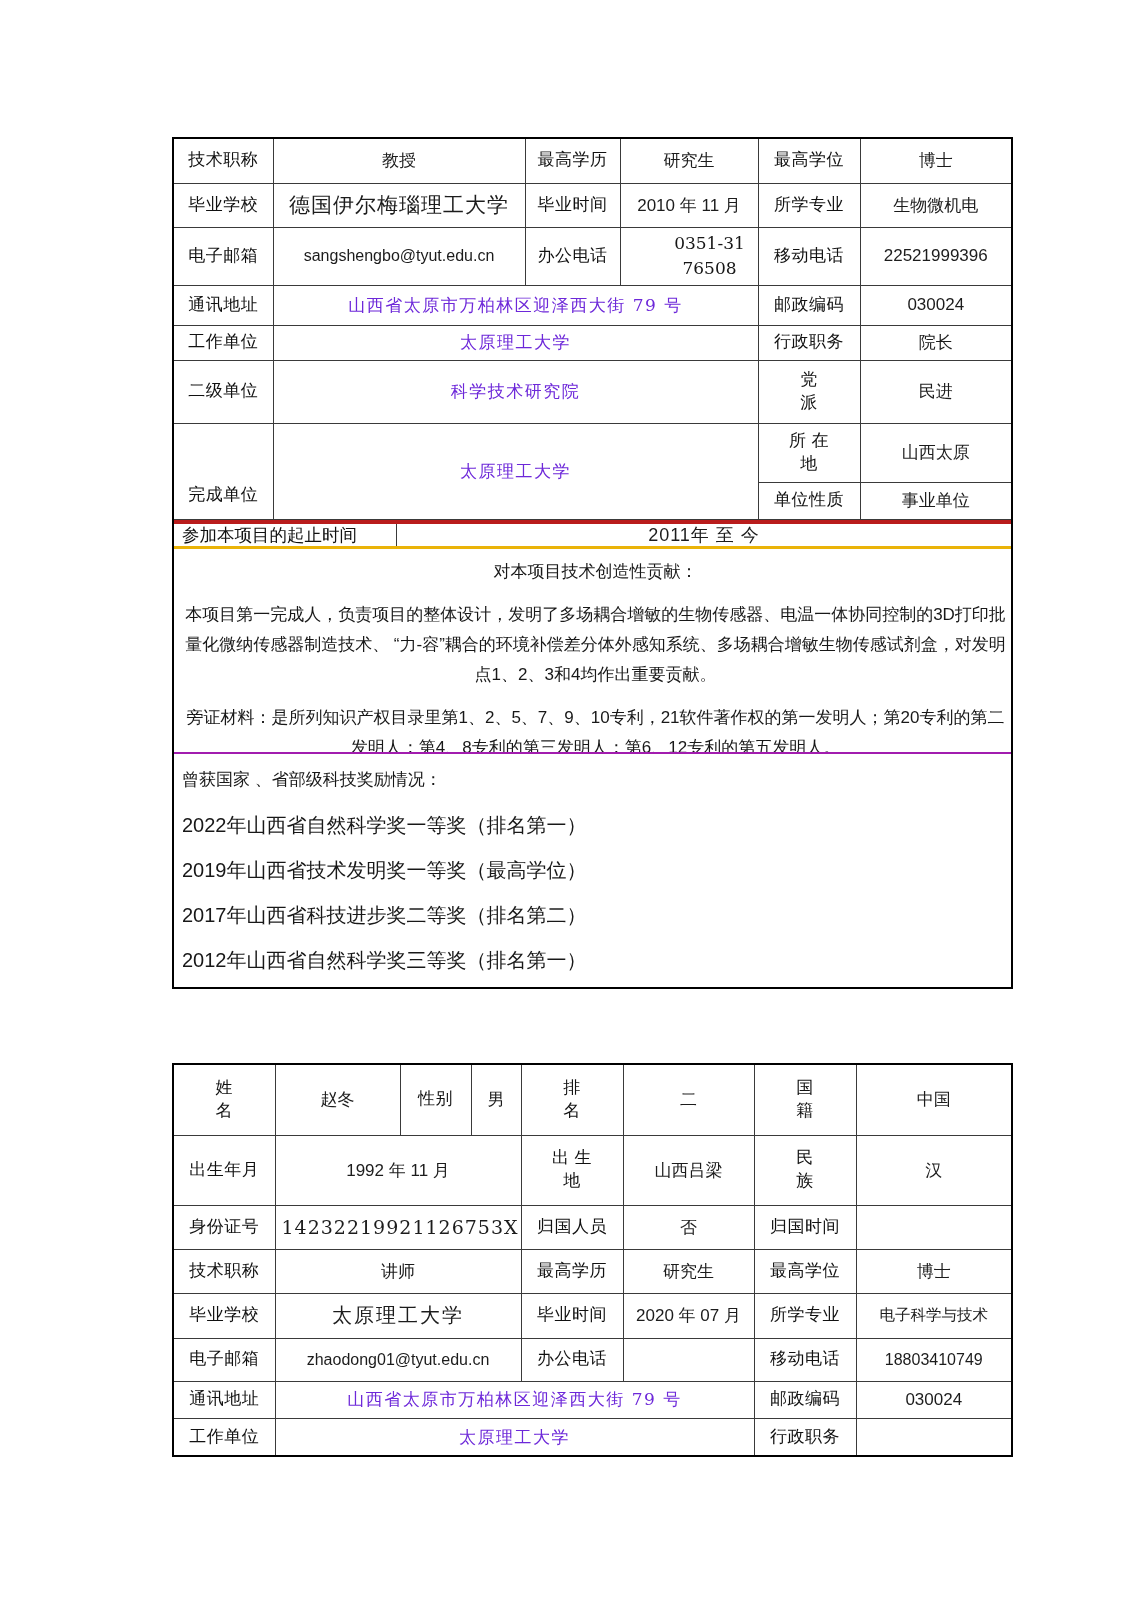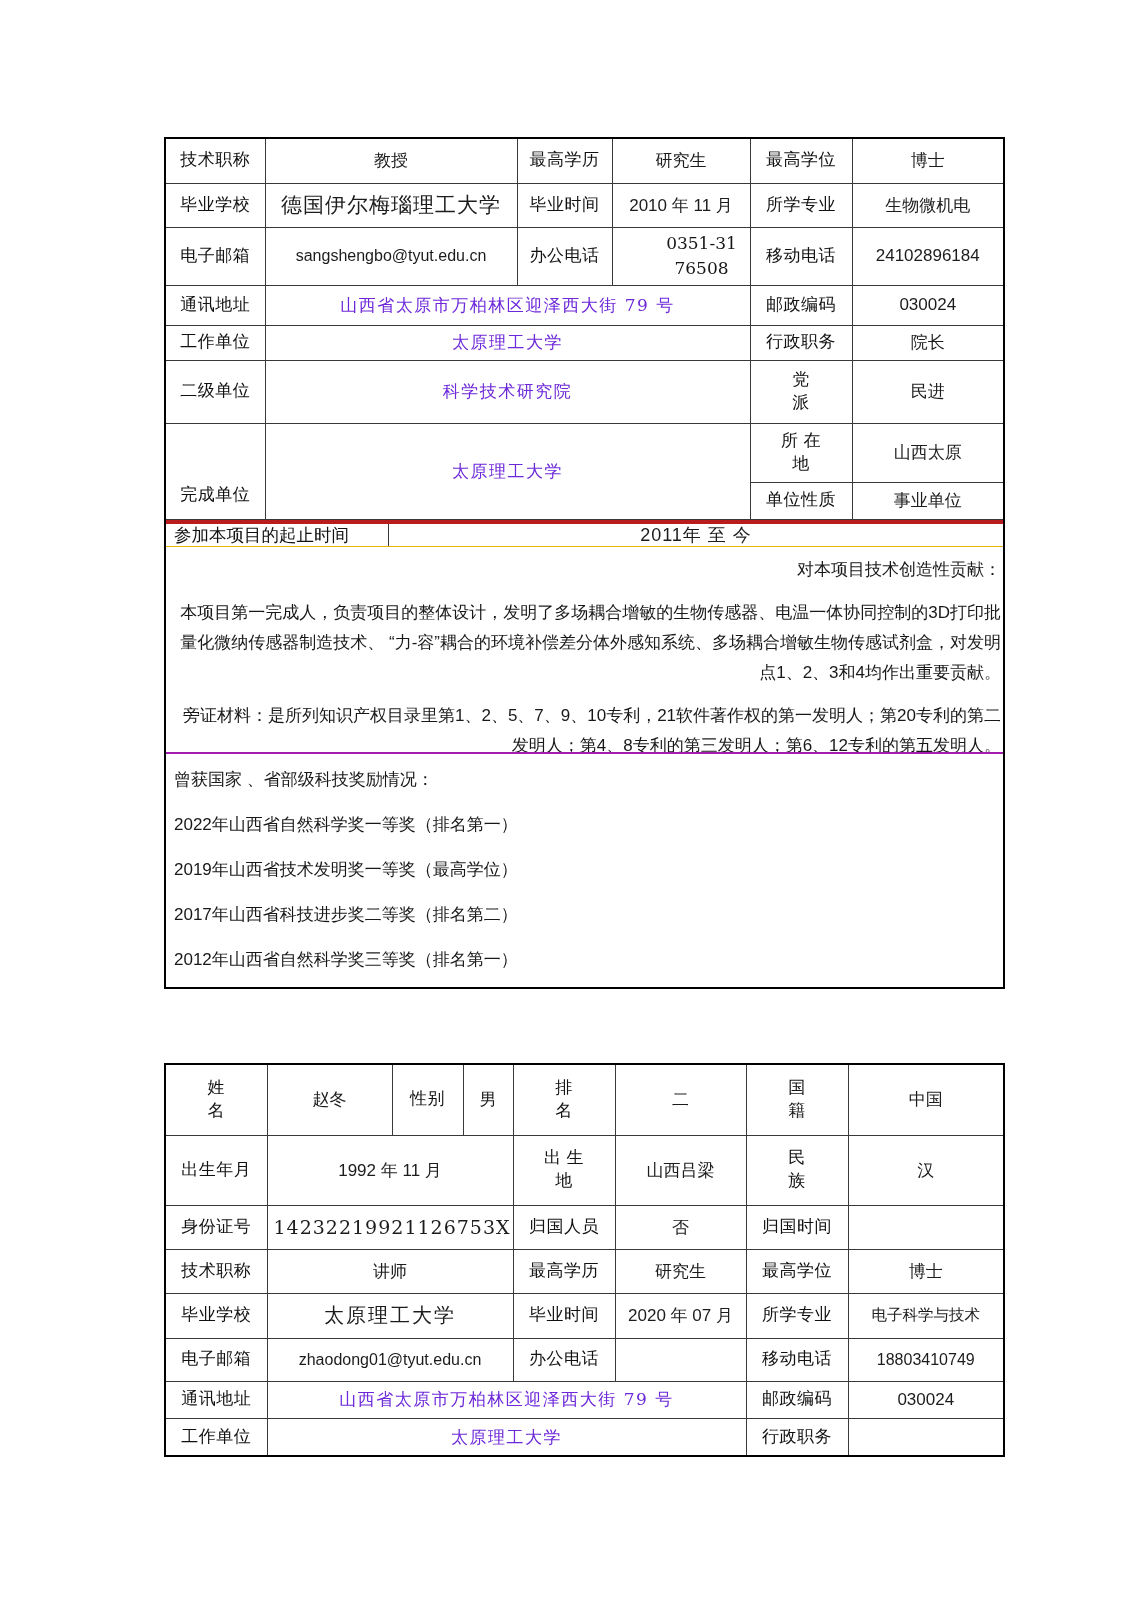--- a/index.html
+++ b/index.html
@@ -1,17 +1,17 @@
 <!DOCTYPE html>
 <html><head>
 <meta charset="utf-8">
 <style>
   html,body{margin:0;padding:0;background:#ffffff;}
   body{width:1131px;height:1600px;position:relative;font-family:"Liberation Sans",sans-serif;color:#161616;}
-  .twrap{position:absolute;left:164px;width:841px;border:2px solid #000;box-sizing:border-box;background:#fff;overflow:hidden;}
+  .twrap{position:absolute;left:172px;width:841px;border:2px solid #000;box-sizing:border-box;background:#fff;overflow:hidden;}
   #t1wrap{top:137px;height:852px;}
   #t2wrap{top:1063px;height:394px;}
   table{border-collapse:collapse;table-layout:fixed;width:100%;}
   td{border:1px solid #3a3a3a;text-align:center;vertical-align:middle;padding:2px 6px;overflow:hidden;}
   table tr:first-child td{border-top:none;}
   table td:first-child{border-left:none;}
   table td:last-child{border-right:none;}
   .lbl{font-family:"Liberation Sans",sans-serif;font-size:17px;font-weight:500;letter-spacing:.5px;white-space:pre-line;line-height:1.35;color:#111;}
   .vser{font-family:"DejaVu Serif","Liberation Serif",serif;font-size:17px;color:#1c1c1c;}
   .vser-sp{font-family:"DejaVu Serif","Liberation Serif",serif;font-size:17px;letter-spacing:1.5px;color:#6d28d9;}
@@ -19,26 +19,26 @@
   .vser-lg2{font-family:"DejaVu Serif","Liberation Serif",serif;font-size:20px;letter-spacing:2px;color:#1c1c1c;}
   .vsans{font-family:"Liberation Sans",sans-serif;font-size:17px;color:#1c1c1c;margin-top:40px;}
   .vsans-sm{font-family:"Liberation Sans",sans-serif;font-size:16px;color:#1c1c1c;}
   .vser-id{font-family:"DejaVu Serif","Liberation Serif",serif;font-size:19px;letter-spacing:1px;color:#1c1c1c;}
   .vser-sm{font-family:"DejaVu Serif","Liberation Serif",serif;font-size:15.5px;color:#1c1c1c;}
   .phone-wrap{display:inline-block;max-width:100%;word-break:break-all;font-family:"DejaVu Serif",serif;font-size:17px;line-height:1.45;margin-left:41px;}
   
   .row8{display:flex;height:26px;border-top:4px solid #b91c1c;box-sizing:border-box;align-items:stretch;}
   .row8-label{width:223px;box-sizing:border-box;border-right:1px solid #3a3a3a;display:flex;align-items:center;padding-left:8px;font-size:17.5px;font-weight:500;color:#111;}
   .row8-value{flex:1;display:flex;align-items:center;justify-content:center;font-size:18px;color:#1c1c1c;letter-spacing:1px;}
-  .row9{border-top:1px solid #eab308;box-sizing:border-box;height:206px;text-align:right;padding:8px 2px 0 8px;overflow:hidden;}
+  .row9{border-top:3px solid #eab308;box-sizing:border-box;height:206px;text-align:center;padding:8px 2px 0 8px;overflow:hidden;}
   .row9 .sec-title{font-size:17px;line-height:30px;margin:0;color:#181818;}
   .row9 p{font-size:17px;line-height:30px;margin:13px 0 0 0;color:#181818;}
   .row10{border-top:2px solid #a21caf;box-sizing:border-box;text-align:left;padding:10px 8px 0 8px;height:219px;overflow:hidden;}
   .row10 .sec-title{font-size:17px;line-height:28px;margin:2px 0 0 0;color:#181818;}
-  .award{font-size:17px;line-height:28px;margin:17px 0 0 0;color:#181818;}
+  .award{font-size:20px;line-height:28px;margin:17px 0 0 0;color:#181818;}
 </style>
 </head>
 <body>
 
 <div class="twrap" id="t1wrap">
   <table>
     <colgroup>
       <col style="width:99px">
         <col style="width:252px">
         <col style="width:95px">
@@ -62,21 +62,21 @@
       <td class="vsans">2010 年 11 月</td>
       <td class="lbl">所学专业</td>
       <td class="vser">生物微机电</td>
     </tr>
     <tr style="height:58px">
       <td class="lbl">电子邮箱</td>
       <td class="vsans-sm">sangshengbo@tyut.edu.cn</td>
       <td class="lbl">办公电话</td>
       <td style="padding:2px 8px"><span class="phone-wrap">0351-3176508</span></td>
       <td class="lbl">移动电话</td>
-      <td class="vsans">24102896184</td>
+      <td class="vsans">22521999396</td>
     </tr>
     <tr style="height:40px">
       <td class="lbl">通讯地址</td>
       <td colspan="3" class="vser-sp">山西省太原市万柏林区迎泽西大街 79 号</td>
       <td class="lbl">邮政编码</td>
       <td class="vsans">030024</td>
     </tr>
     <tr style="height:35px">
       <td class="lbl">工作单位</td>
       <td colspan="3" class="vser-sp">太原理工大学</td>

